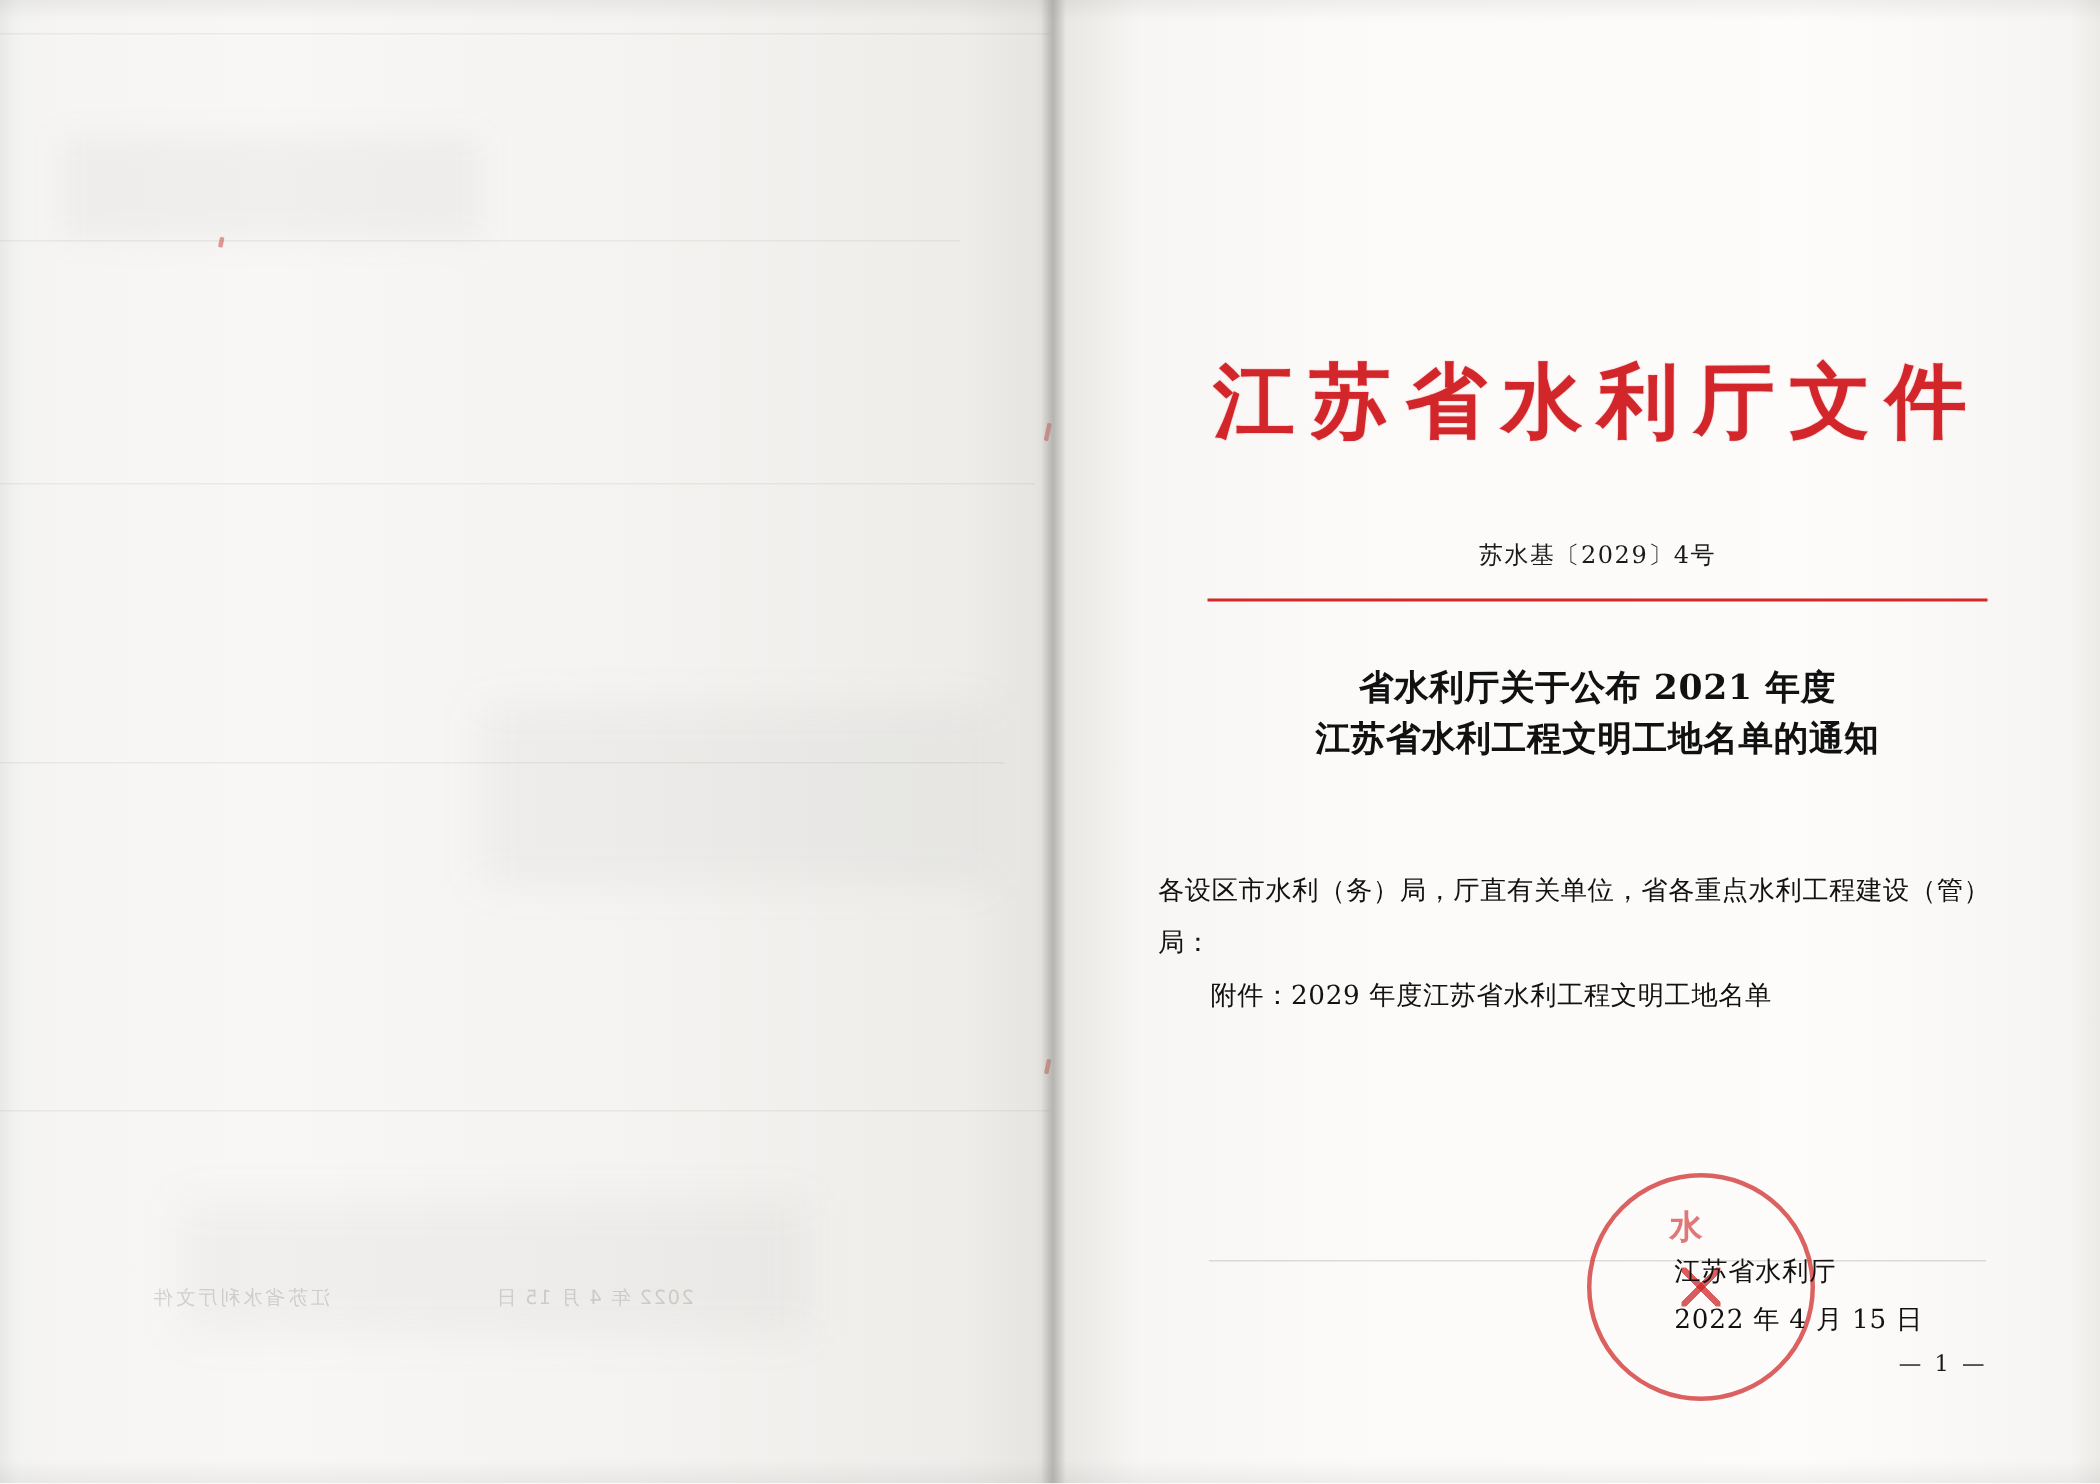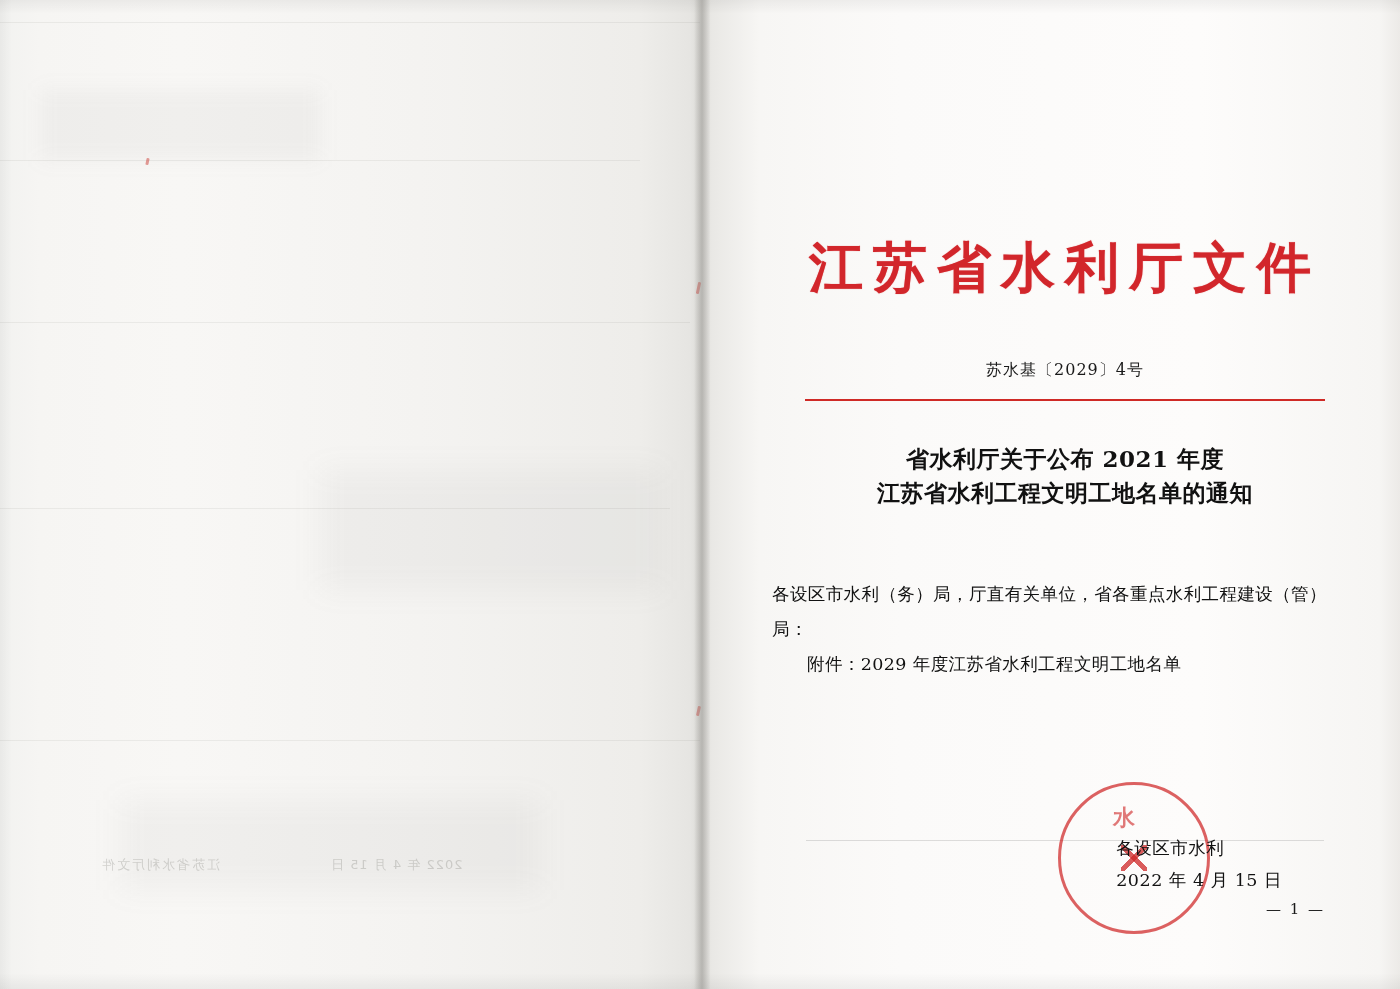--- a/index.html
+++ b/index.html
@@ -260,20 +260,20 @@
     </div>
 
     <div class="footer-rule"></div>
 
     <div class="seal">
       <div class="seal-text"></div>
       <div class="seal-mark" style="left:52px; top:18px;">水</div>
     </div>
 
     <div class="signature">
-      <div>各设区市水利</div>
+      <div>江苏省水利厅</div>
       <div>2022 年 4 月 15 日</div>
     </div>
 
     <div class="page-num">— 1 —</div>
   </div>
 
 </div>
 
 </body></html>

